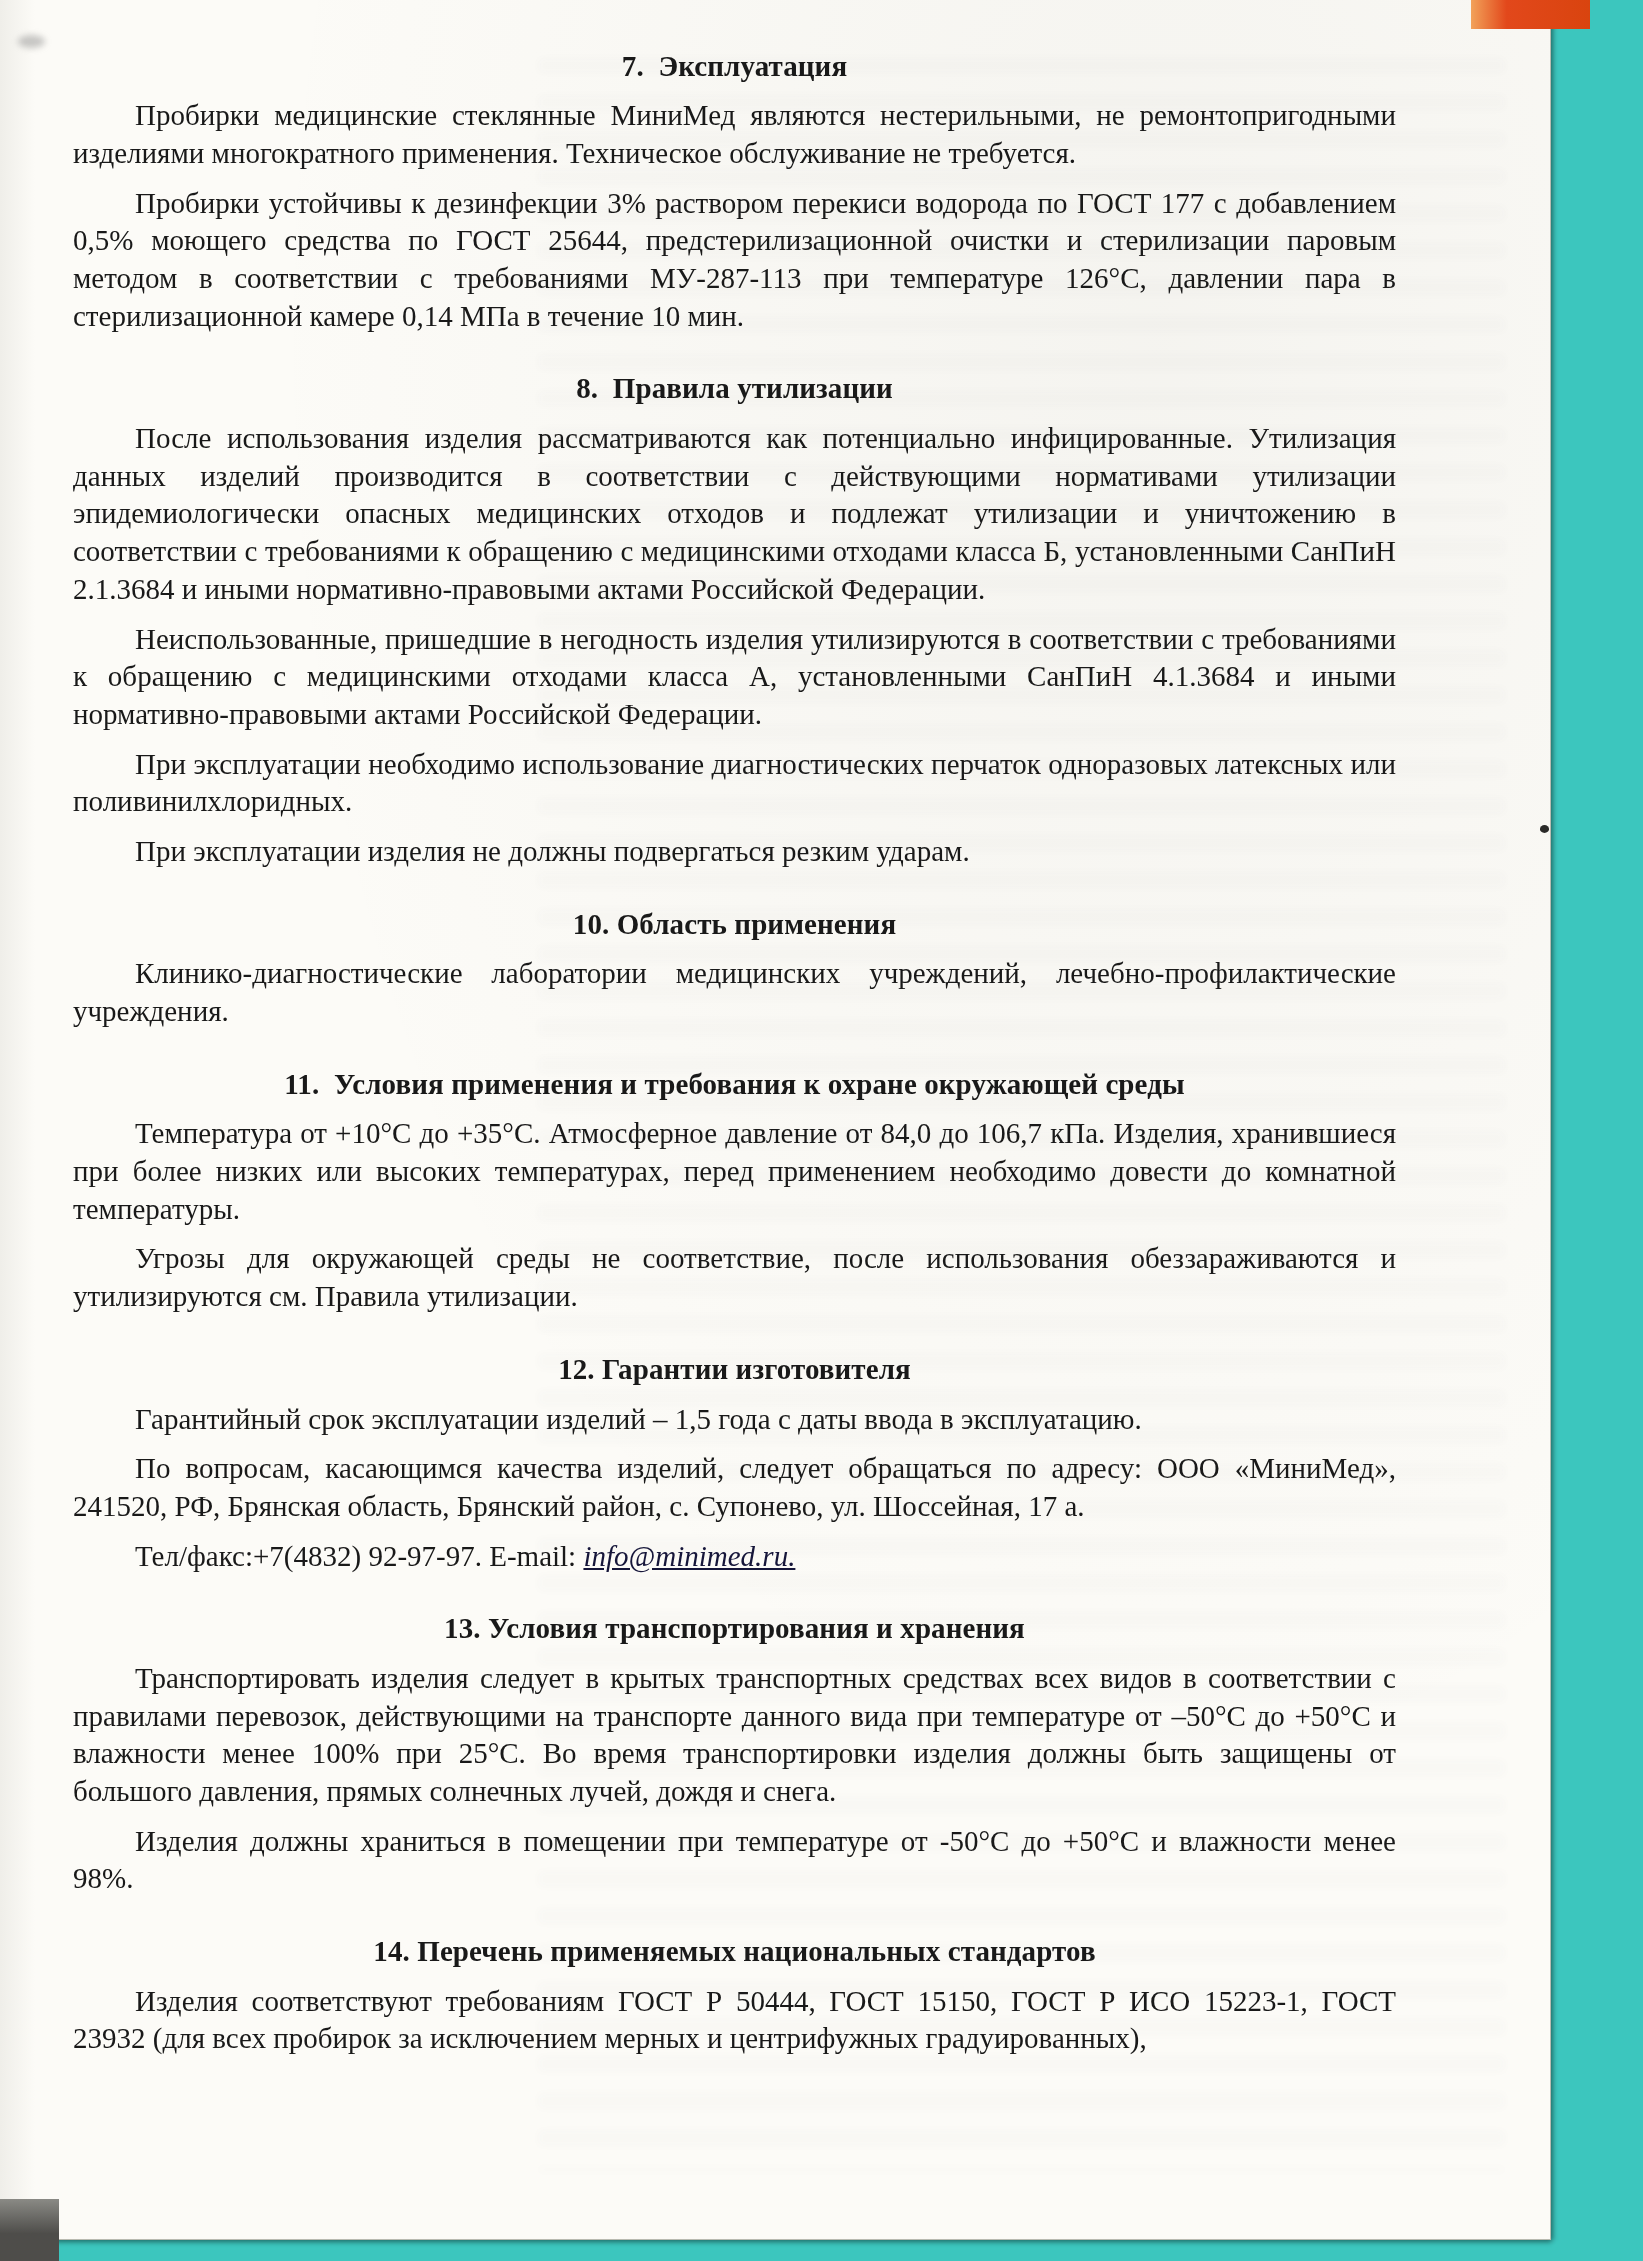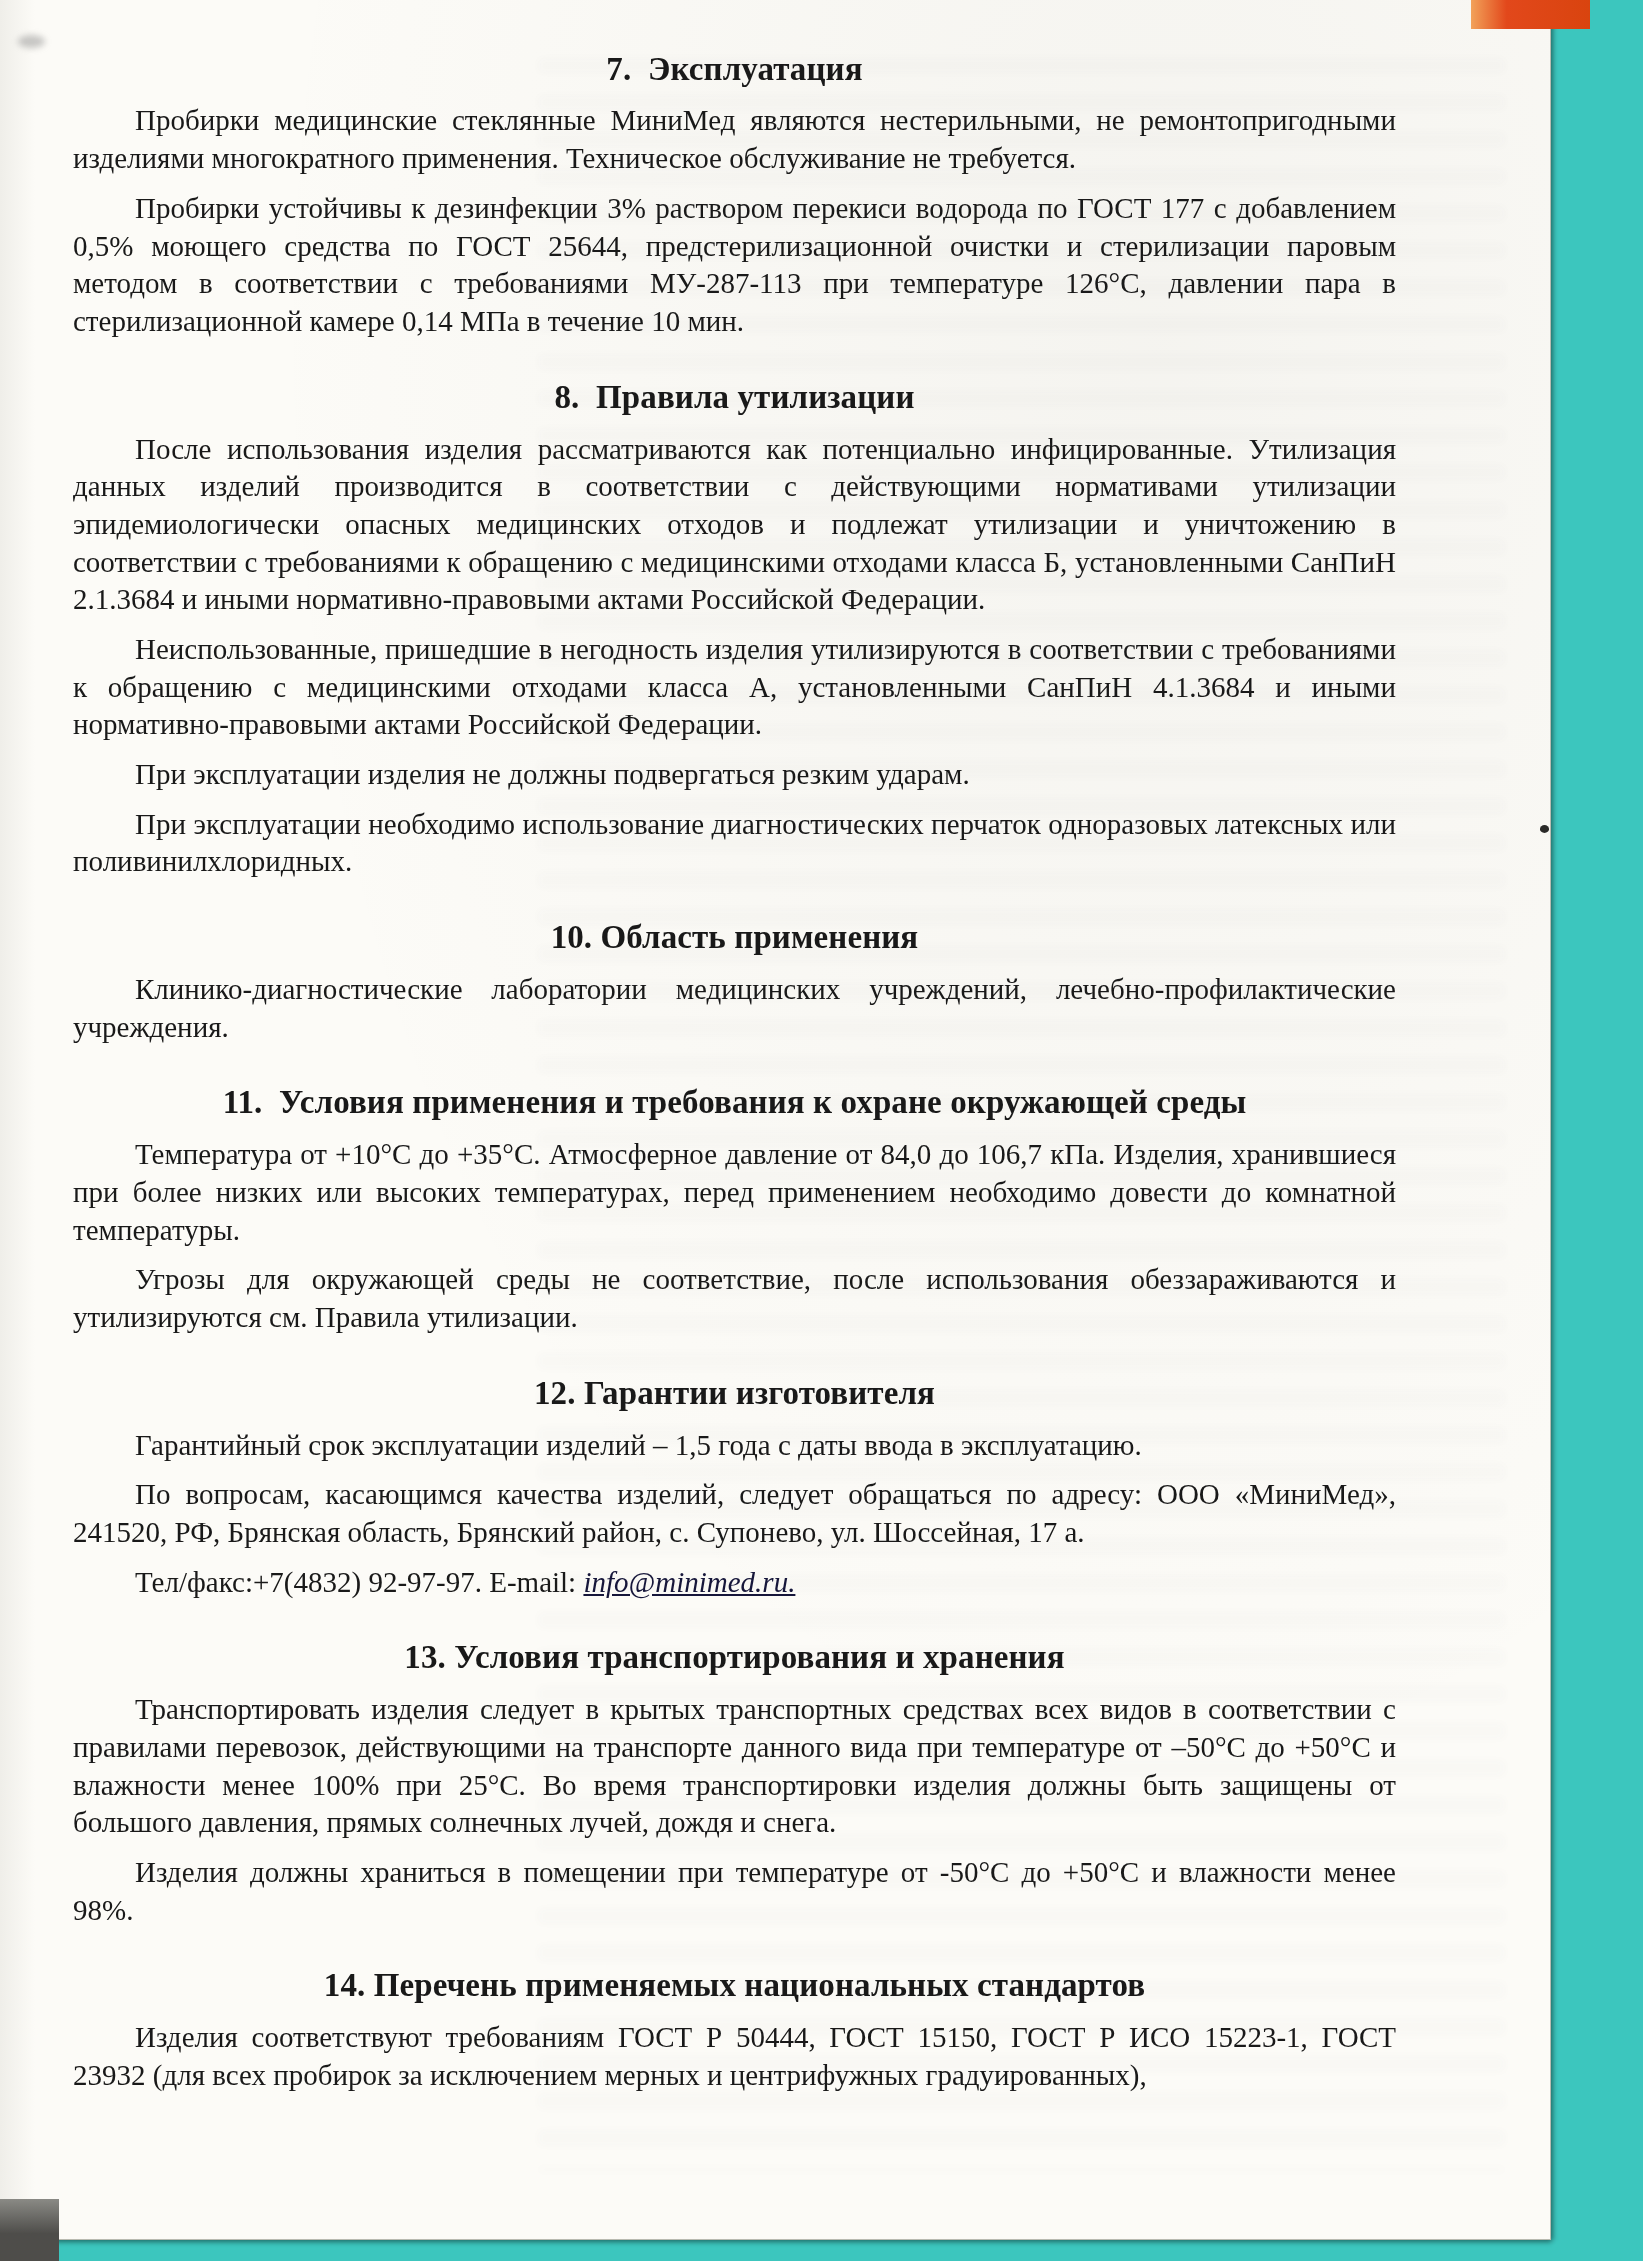--- a/index.html
+++ b/index.html
@@ -74,21 +74,21 @@
     left: 61px; top: 45px;
     width: 1347px;
     color: #191919;
     font-size: 29px;
     line-height: 1.3;
   }
   .h {
     margin: 35px 0 7.7px 0;
     text-align: center;
     font-weight: bold;
-    font-size: 33px;
+    font-size: 29px;
     letter-spacing: 0.1px;
   }
   .h:first-child { margin-top: 2.6px; }
   .para {
     margin: 12px;
     text-align: justify;
     text-indent: 62px;
   }
   .email {
     font-style: italic;
@@ -107,22 +107,22 @@
   <main class="doc">
 
     <h2 class="h">7.&nbsp;&nbsp;Эксплуатация</h2>
     <p class="para">Пробирки медицинские стеклянные МиниМед являются нестерильными, не ремонтопригодными изделиями многократного применения. Техническое обслуживание не требуется.</p>
     <p class="para">Пробирки устойчивы к дезинфекции 3% раствором перекиси водорода по ГОСТ 177 с добавлением 0,5% моющего средства по ГОСТ 25644, предстерилизационной очистки и стерилизации паровым методом в соответствии с требованиями МУ-287-113 при температуре 126°С, давлении пара в стерилизационной камере 0,14 МПа в течение 10 мин.</p>
 
     <h2 class="h">8.&nbsp;&nbsp;Правила утилизации</h2>
     <p class="para">После использования изделия рассматриваются как потенциально инфицированные. Утилизация данных изделий производится в соответствии с действующими нормативами утилизации эпидемиологически опасных медицинских отходов и подлежат утилизации и уничтожению в соответствии с требованиями к обращению с медицинскими отходами класса Б, установленными СанПиН 2.1.3684 и иными нормативно-правовыми актами Российской Федерации.</p>
     <p class="para">Неиспользованные, пришедшие в негодность изделия утилизируются в соответствии с требованиями к обращению с медицинскими отходами класса А, установленными СанПиН 4.1.3684 и иными нормативно-правовыми актами Российской Федерации.</p>
 
+    <p class="para">При эксплуатации необходимо использование диагностических перчаток одноразовых латексных или поливинилхлоридных.</p>
     <p class="para">При эксплуатации изделия не должны подвергаться резким ударам.</p>
-    <p class="para">При эксплуатации необходимо использование диагностических перчаток одноразовых латексных или поливинилхлоридных.</p>
 
     <h2 class="h">10. Область применения</h2>
     <p class="para">Клинико-диагностические лаборатории медицинских учреждений, лечебно-профилактические учреждения.</p>
 
     <h2 class="h">11.&nbsp;&nbsp;Условия применения и требования к охране окружающей среды</h2>
     <p class="para">Температура от +10°С до +35°С. Атмосферное давление от 84,0 до 106,7 кПа. Изделия, хранившиеся при более низких или высоких температурах, перед применением необходимо довести до комнатной температуры.</p>
     <p class="para">Угрозы для окружающей среды не соответствие, после использования обеззараживаются и утилизируются см. Правила утилизации.</p>
 
     <h2 class="h">12. Гарантии изготовителя</h2>
     <p class="para">Гарантийный срок эксплуатации изделий – 1,5 года с даты ввода в эксплуатацию.</p>

